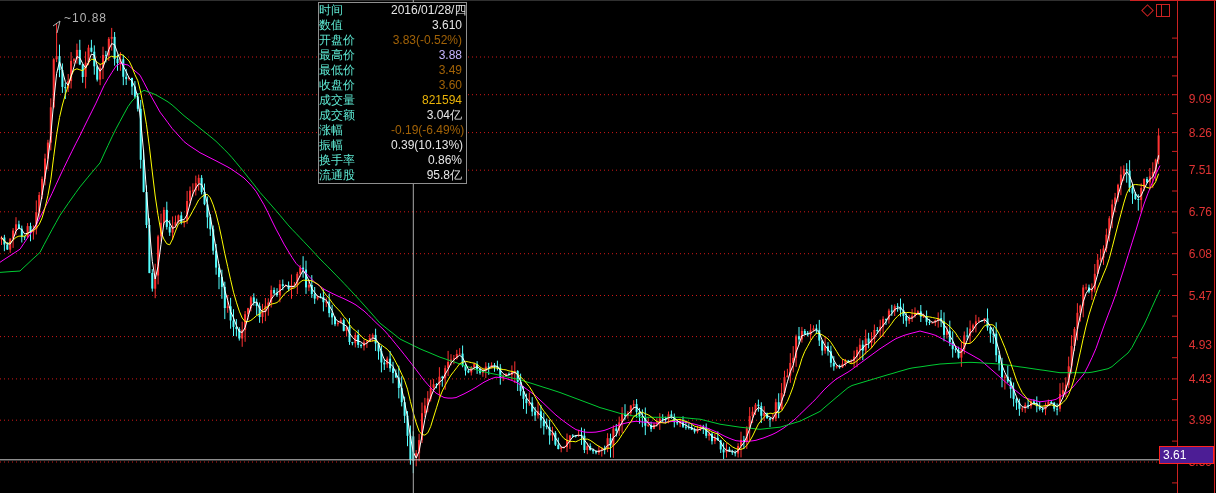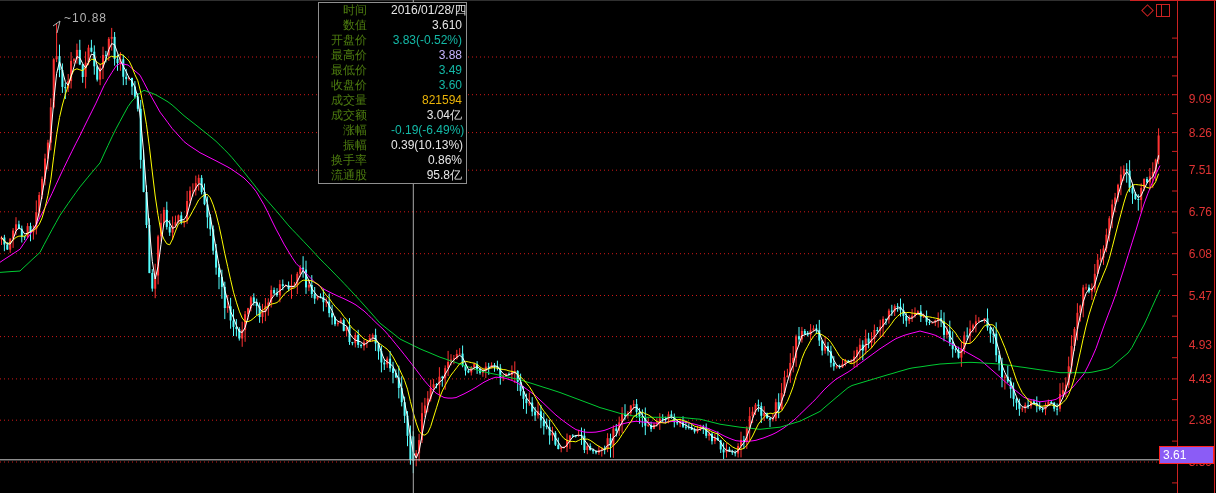--- a/index.html
+++ b/index.html
@@ -3,26 +3,26 @@
 <meta charset="utf-8">
 <style>
   html,body{margin:0;padding:0;background:#000;}
   .screen{position:relative;width:1216px;height:493px;background:#000;overflow:hidden;
           font-family:"Liberation Sans","DejaVu Sans",sans-serif;}
   svg.chart{position:absolute;left:0;top:0;z-index:1;}
   .annotation{position:absolute;left:64px;top:11px;font-size:12px;color:#b4b4b4;z-index:2;letter-spacing:1px;}
   .tooltip{position:absolute;left:318px;top:2px;width:147px;background:#000;
            border:1px solid #8f8f8f;z-index:5;}
   .tt-row{display:flex;height:15px;line-height:15px;font-size:12px;}
-  .tt-label{flex:0 0 48px;text-align:right;color:#4d7c0f;white-space:nowrap;}
+  .tt-label{flex:0 0 48px;text-align:left;color:#5eead4;white-space:nowrap;}
   .tt-value{flex:1;text-align:right;padding-right:4px;white-space:nowrap;margin-left:24px;}
-  .c-white{color:#e6e6e6}.c-green{color:#14b8a6}.c-red{color:#c4b5fd}.c-yellow{color:#eab308}
+  .c-white{color:#e6e6e6}.c-green{color:#a16207}.c-red{color:#c4b5fd}.c-yellow{color:#eab308}
   .axis-label{position:absolute;left:1181px;width:31px;text-align:right;font-size:12px;
               color:#e03333;z-index:2;line-height:14px;}
-  .marker{position:absolute;left:1159px;width:50px;height:16px;background:#8b5cf6;
+  .marker{position:absolute;left:1159px;width:50px;height:16px;background:#4c1d95;
           border:1px solid #ff2222;color:#ffffff;font-size:12px;line-height:16px;
           padding-left:3px;z-index:6;}
   .icon-diamond{position:absolute;left:1143px;top:6px;width:7px;height:7px;
                 border:1px solid #cc2222;transform:rotate(45deg);z-index:2;cursor:pointer;}
   .icon-window{position:absolute;left:1156px;top:4px;width:12px;height:11px;
                border:1px solid #cc2222;z-index:2;cursor:pointer;}
   .icon-window .divider{position:absolute;left:4px;top:0;width:1px;height:11px;background:#cc2222;}
 </style>
 </head>
 <body>
@@ -940,21 +940,21 @@
   <div id="axis-labels">
       <div class="axis-label" style="top: 50px; margin-left: 48px;">10.00</div>
       <div class="axis-label" style="top: 92px;">9.09</div>
       <div class="axis-label" style="top: 126px;">8.26</div>
       <div class="axis-label" style="top: 163px;">7.51</div>
       <div class="axis-label" style="top: 205px;">6.76</div>
       <div class="axis-label" style="top: 247px;">6.08</div>
       <div class="axis-label" style="top: 289px;">5.47</div>
       <div class="axis-label" style="top: 330px; margin-top: 8px;">4.93</div>
       <div class="axis-label" style="top: 372px;">4.43</div>
-      <div class="axis-label" style="top: 413px;">2.38</div>
+      <div class="axis-label" style="top: 413px;">3.99</div>
       <div class="axis-label" style="top: 455px;">3.59</div>
     </div>
 
   <div class="marker" id="price-marker" style="top: 446px;">3.61</div>
 
   <div class="icon-diamond"></div>
   <div class="icon-window">
     <div class="divider"></div>
   </div>
 </div>

